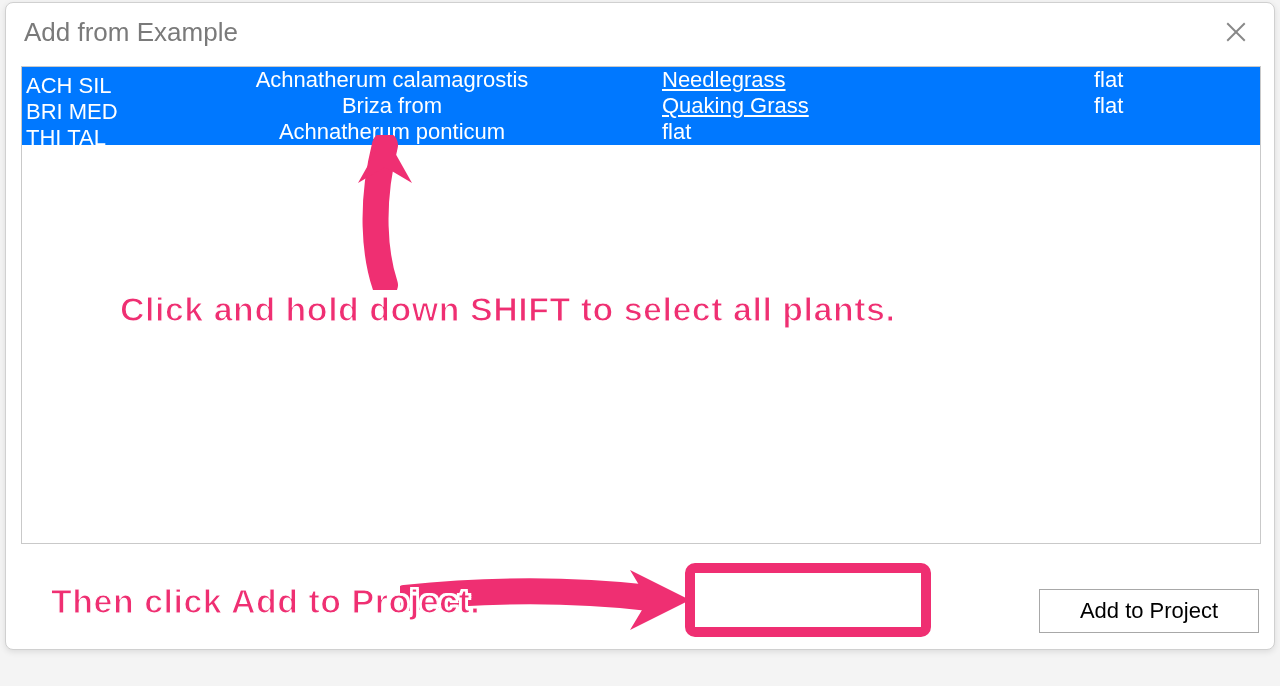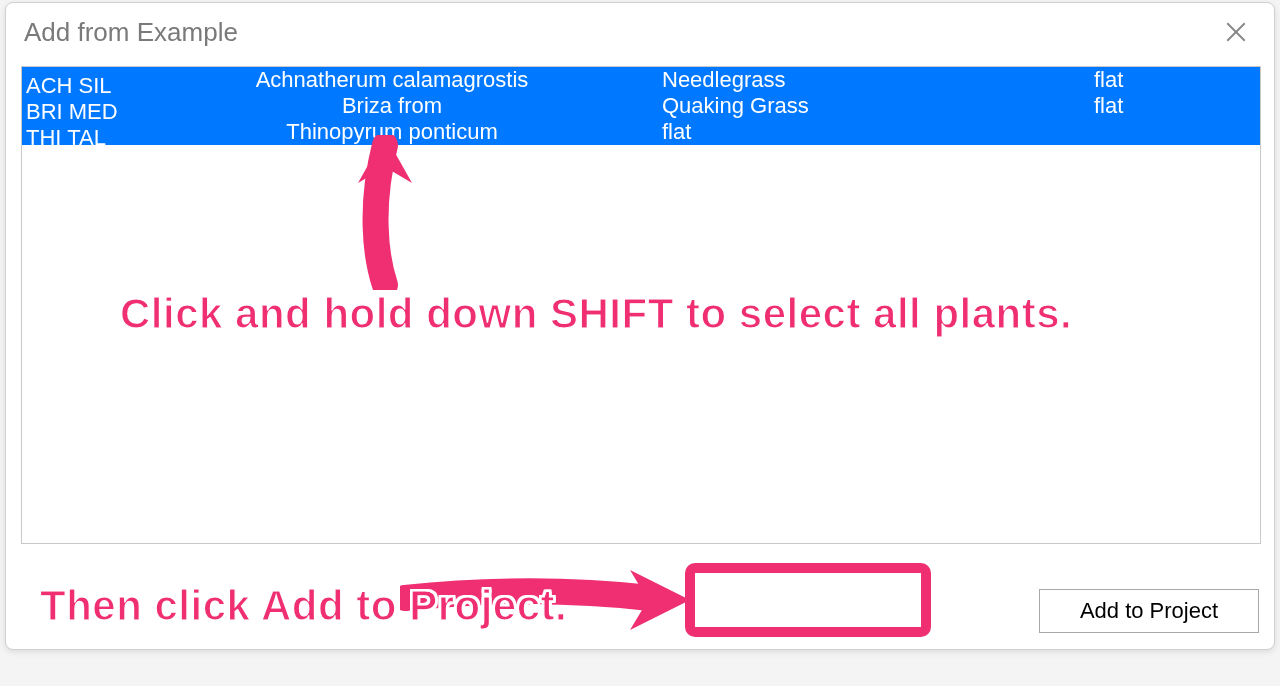--- a/index.html
+++ b/index.html
@@ -48,21 +48,21 @@
     display: flex;
     height: 26px;
     align-items: center;
     background: #0078ff;
     color: #ffffff;
     font-size: 22px;
     padding-left: 4px;
   }
   .col-code   { width: 96px;  flex: 0 0 96px; margin-top: 12px; }
   .col-latin  { width: 540px; flex: 0 0 540px; text-align: center; }
-  .col-common { width: 432px; flex: 0 0 432px; }
+  .col-common { width: 432px; flex: 0 0 432px; text-decoration: underline; }
   .col-type   { flex: 1; }
 
   .button-area {
     position: absolute;
     left: 15px; right: 15px; bottom: 16px;
     display: flex;
     justify-content: flex-end;
     gap: 12px;
   }
   .win-button {
@@ -81,21 +81,21 @@
     position: absolute;
     border: 10px solid #ef2f72;
     border-radius: 10px;
     background: transparent;
     pointer-events: none;
   }
 
   
   .annot {
     position: absolute;
-    font-size: 42px;
+    font-size: 34px;
     font-weight: 800;
     color: #ef2f72;
     -webkit-text-stroke: 1.2px #ffffff;
     text-shadow:
       -2px -2px 0 #fff, 2px -2px 0 #fff,
       -2px  2px 0 #fff, 2px  2px 0 #fff,
       -2px 0 0 #fff, 2px 0 0 #fff, 0 -2px 0 #fff, 0 2px 0 #fff;
     letter-spacing: 0.5px;
     white-space: nowrap;
     pointer-events: none;
@@ -126,21 +126,21 @@
       <span class="col-type">flat</span>
     </div>
     <div class="plant-row">
       <span class="col-code">BRI MED</span>
       <span class="col-latin">Briza from</span>
       <span class="col-common">Quaking Grass</span>
       <span class="col-type">flat</span>
     </div>
     <div class="plant-row">
       <span class="col-code">THI TAL</span>
-      <span class="col-latin">Thinopyrum  ponticum</span>
+      <span class="col-latin">Achnatherum  ponticum</span>
       <span class="col-type">flat</span>
     </div>
   </div>
 
   <div class="button-area">
     <button class="win-button btn-add">Add to Project</button>
   </div>
 
 </div>
 
@@ -149,13 +149,13 @@
   <polygon points="35,0 8,48 35,32 62,48" fill="#ef2f72"></polygon>
 </svg>
 <div class="annot" style="left:120px; top:290px;">Click and hold down SHIFT to select all plants.</div>
 
 <div class="highlight-box" style="left:685px; top:563px; width:246px; height:74px;"></div>
 
 <svg class="arrow" style="left:400px; top:570px; width:290px; height:80px;" viewBox="0 0 290 80">
   <path d="M5 28 C 100 18, 180 20, 250 28" stroke="#ef2f72" stroke-width="26" fill="none" stroke-linecap="round"></path>
   <polygon points="290,30 230,0 248,30 230,60" fill="#ef2f72"></polygon>
 </svg>
-<div class="annot" style="left:40px; top:582px;">Then click Add to Project.</div>
+<div class="annot" style="left:51px; top:582px;">Then click Add to Project.</div>
 
 </body></html>

